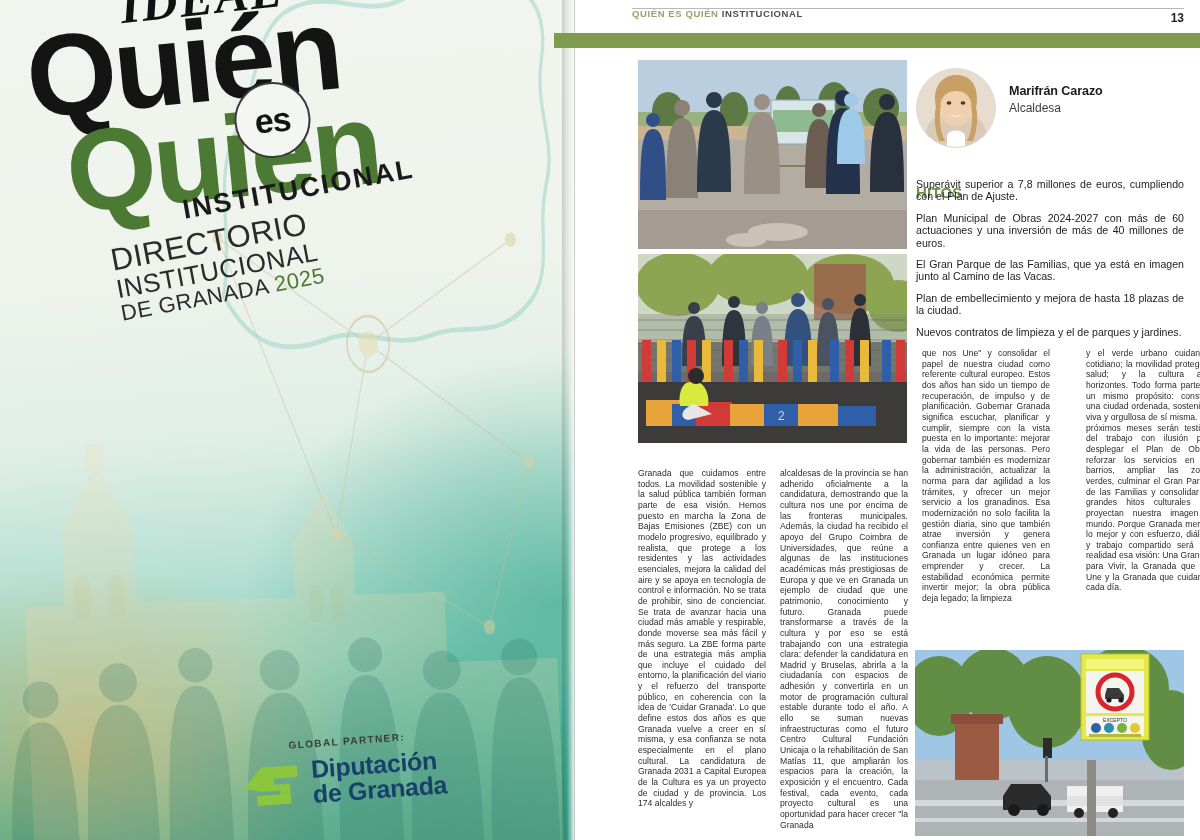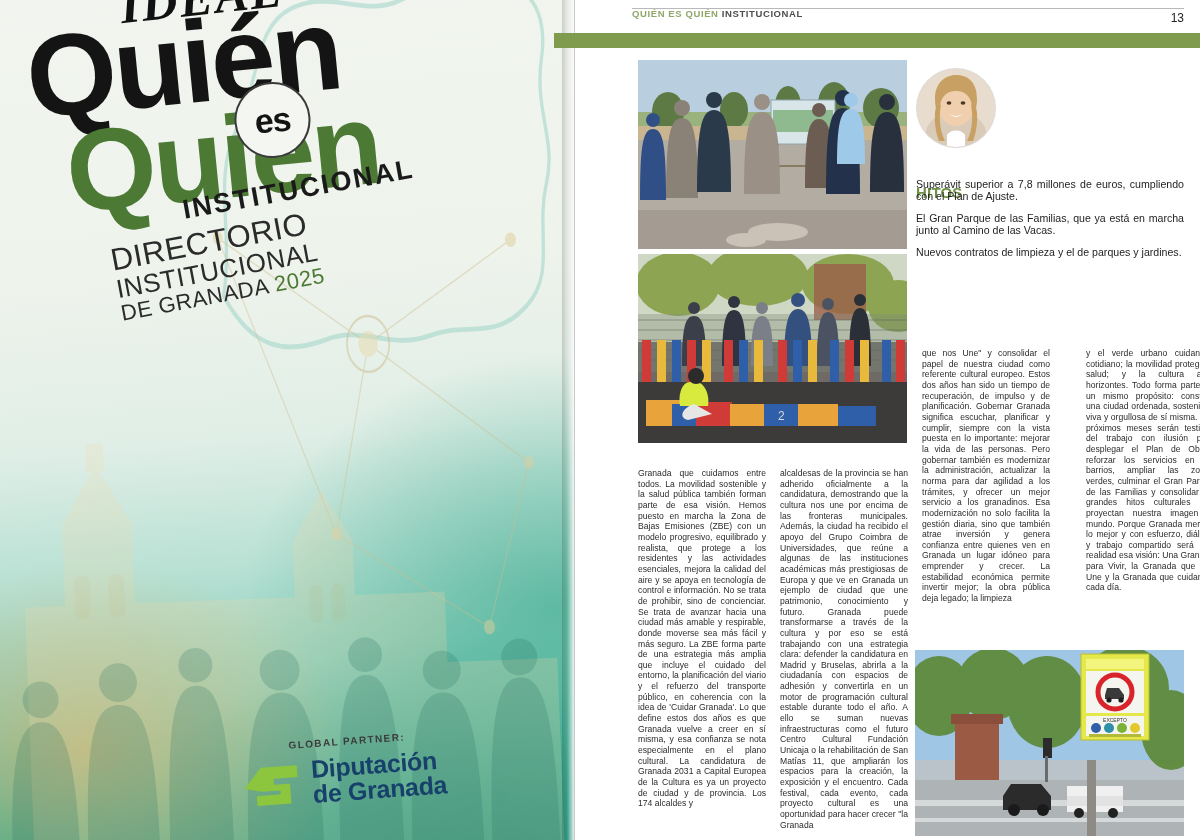--- a/index.html
+++ b/index.html
@@ -93,21 +93,21 @@
   .gutter-line{position:absolute;left:574px;top:0;width:1px;height:840px;background:#c9c9c9;}
 
   
   .rpage{position:absolute;left:584px;top:0;width:616px;height:840px;background:#fff;}
   .run-rule{position:absolute;left:48px;top:8px;width:552px;height:1px;background:#b9b9b9;}
   .running-head{
     position:absolute;left:48px;top:8px;font-size:9.5px;letter-spacing:.6px;font-weight:bold;
   }
   .running-head .a{color:#8fa86a;}
   .running-head .b{color:#4d4d4d;}
-  .folio{position:absolute;right:16px;top:11px;font-size:12px;font-weight:normal;color:#222;margin-left:28px;}
+  .folio{position:absolute;right:16px;top:11px;font-size:12px;font-weight:bold;color:#222;margin-left:28px;}
   .greenbar{position:absolute;left:-30px;top:33px;width:646px;height:15px;background:#7e9b4e;}
 
   .photo{position:absolute;overflow:hidden;background:#cfd6d9;}
   .ph1{left:54px;top:60px;width:269px;height:189px;}
   .ph2{left:54px;top:254px;width:269px;height:189px;}
   .ph3{left:331px;top:650px;width:269px;height:186px;}
 
   .author{position:absolute;left:332px;top:68px;display:flex;gap:13px;align-items:flex-start;}
   .avatar{
     width:78px;height:78px;border-radius:50%;overflow:hidden;flex:none;
@@ -414,26 +414,32 @@
           <ellipse cx="39" cy="34" rx="19" ry="23" fill="#f0cfae"></ellipse>
           <path d="M18,30 C18,12 30,6 39,6 C50,6 60,12 60,30 C60,40 57,44 55,48 C57,30 50,22 39,22 C28,22 21,30 23,48 C21,44 18,40 18,30 Z" fill="#c9a063"></path>
           <path d="M20,34 C16,46 18,62 22,72 L28,72 C22,60 22,46 24,36 Z" fill="#c9a063"></path>
           <path d="M58,34 C62,46 60,62 56,72 L50,72 C56,60 56,46 54,36 Z" fill="#c9a063"></path>
           <ellipse cx="32" cy="34" rx="2.4" ry="1.8" fill="#4b3826"></ellipse>
           <ellipse cx="46" cy="34" rx="2.4" ry="1.8" fill="#4b3826"></ellipse>
           <path d="M32,45 Q39,51 46,45 Q39,49 32,45 Z" fill="#fff"></path>
           <path d="M30,66 C33,60 45,60 48,66 L48,78 L30,78 Z" fill="#ffffff"></path>
         </svg>
       </div>
+      <div>
+        <div class="a-name">Marifrán Carazo</div>
+        <div class="a-role">Alcaldesa</div>
+      </div>
     </div>
 
     <div class="hitos-h">HITOS</div>
     <div class="hitos">
       <p>Superávit superior a 7,8 millones de euros, cumpliendo con el Plan de Ajuste.</p>
-      <p>El Gran Parque de las Familias, que ya está en marcha junto al Camino de las Vacas.</p>
+      <p>Plan Municipal de Obras 2024-2027 con más de 60 actuaciones y una inversión de más de 40 millones de euros.</p>
+      <p>El Gran Parque de las Familias, que ya está en imagen junto al Camino de las Vacas.</p>
+      <p>Plan de embellecimiento y mejora de hasta 18 plazas de la ciudad.</p>
       <p>Nuevos contratos de limpieza y el de parques y jardines.</p>
     </div>
 
     <div class="photo ph3">
       <svg width="269" height="186" viewBox="0 0 269 186" preserveAspectRatio="none">
         <rect width="269" height="186" fill="#b9c3c9"></rect>
         <rect width="269" height="110" fill="#9fc6e4"></rect>
         <g fill="#5e8a3c" opacity=".95">
           <ellipse cx="24" cy="46" rx="34" ry="40"></ellipse>
             <ellipse cx="78" cy="34" rx="36" ry="36"></ellipse>

